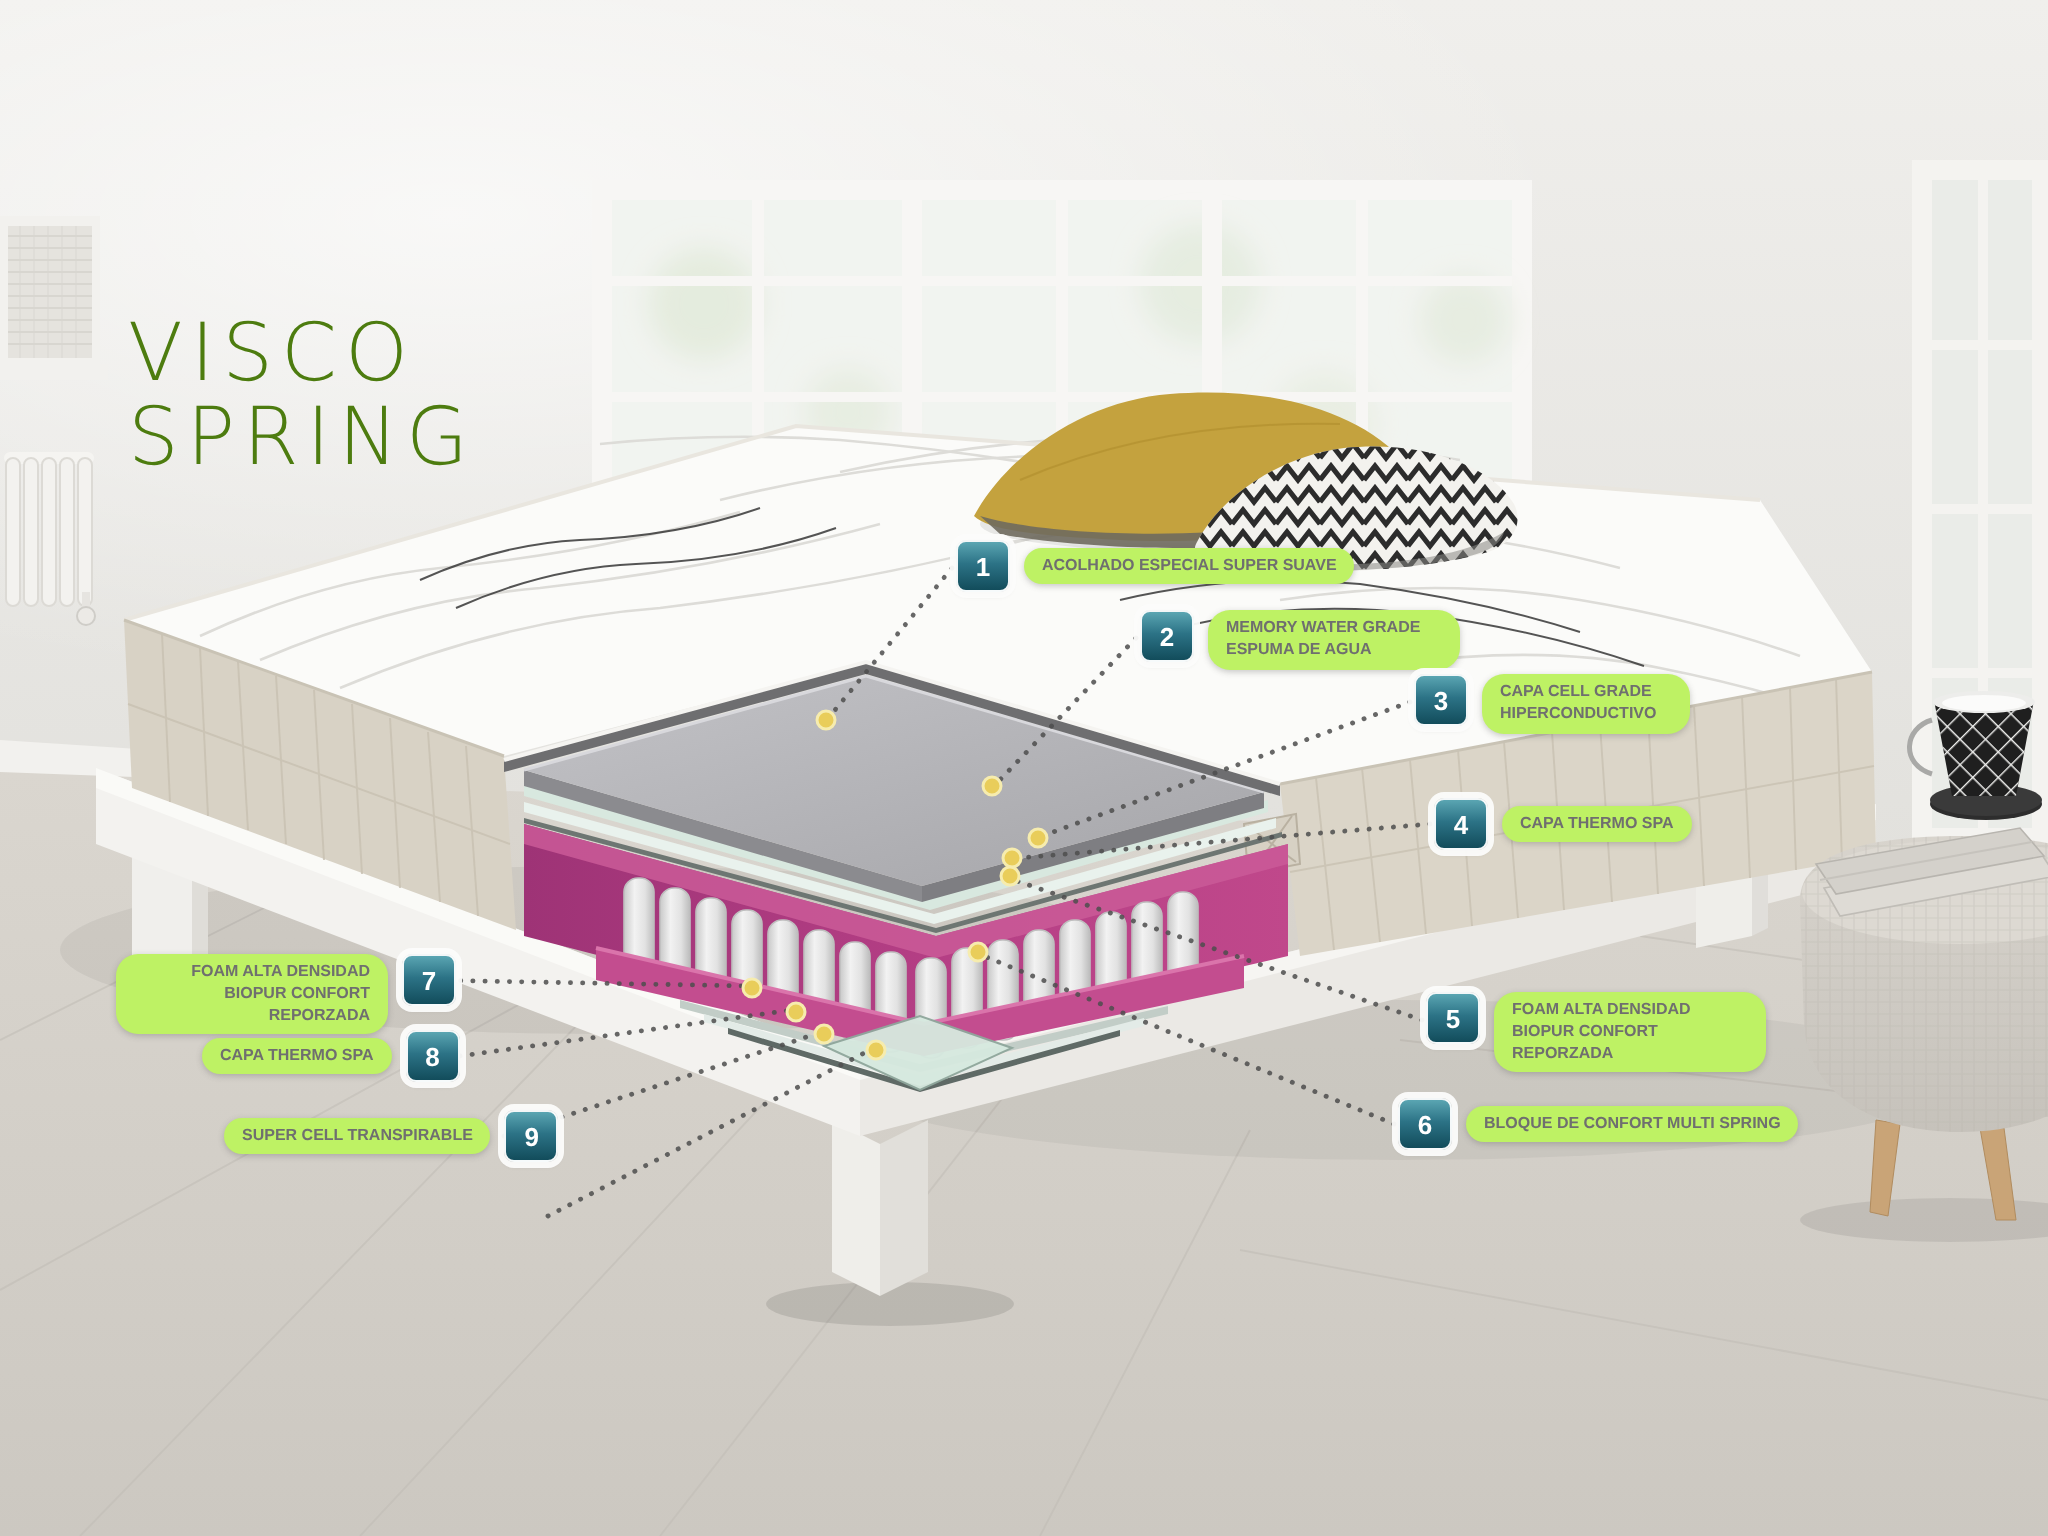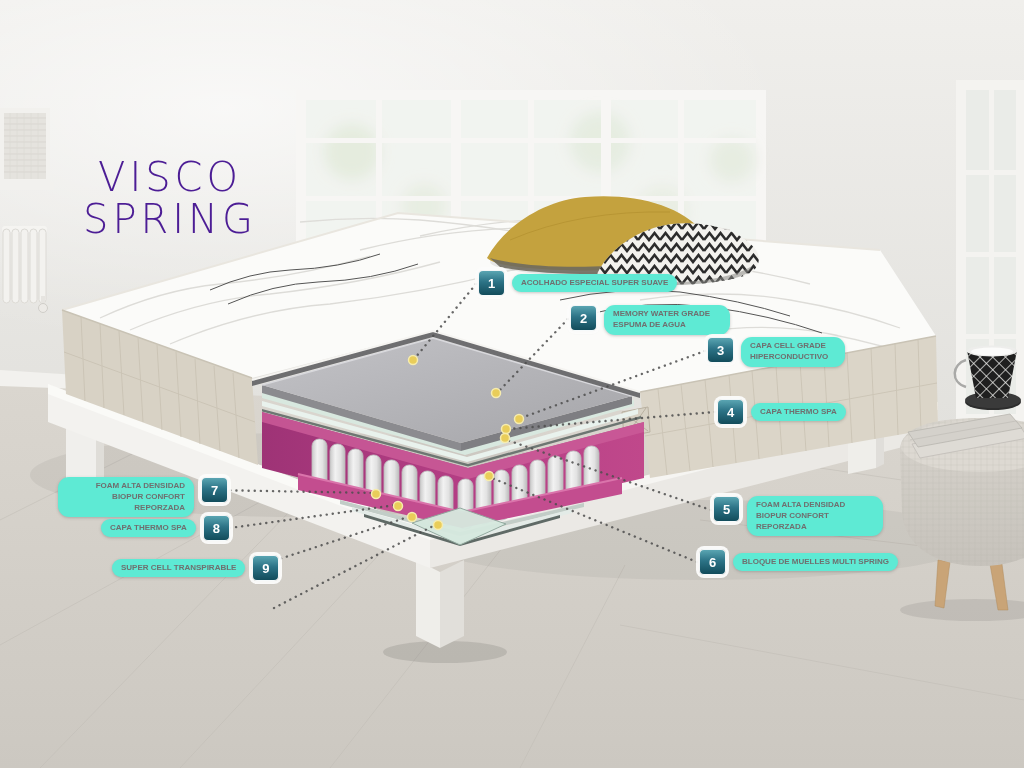--- a/index.html
+++ b/index.html
@@ -2,35 +2,35 @@
 <html><head>
 <meta charset="utf-8">
 <style>
   html,body{margin:0;padding:0;background:#ffffff;}
   .stage{
     position:relative;width:1024px;height:768px;overflow:hidden;
     background:#e9e8e5;font-family:"Liberation Sans",sans-serif;
   }
   .scene{position:absolute;left:0;top:0;}
   .title{
-    position:absolute;left:78px;top:156px;width:184px;text-align:center;
-    color:#4c1d95;font-size:40px;line-height:1.06;letter-spacing:4px;
+    position:absolute;left:64px;top:156px;width:184px;
+    color:#4d7c0f;font-size:40px;line-height:1.06;letter-spacing:4px;
     font-weight:200;font-family:"DejaVu Sans","Liberation Sans",sans-serif;z-index:4;
   }
   .callout{position:absolute;display:flex;align-items:flex-start;z-index:6;}
   .badge{
     width:25px;height:24px;flex:0 0 25px;border-radius:5px;
     border:1.5px solid rgba(255,255,255,.95);
     background:linear-gradient(180deg,#5aa5b2 0%,#2c7386 45%,#124c5b 100%);
     color:#fff;font-weight:bold;font-size:13px;
     display:flex;align-items:center;justify-content:center;
     box-shadow:0 0 0 3px rgba(252,252,251,.95),0 1px 3px rgba(0,0,0,.25);
   }
   .pill{
-    background:#5eead4;border-radius:11px;padding:4px 9px;margin-left:7px;
+    background:#bef264;border-radius:11px;padding:4px 9px;margin-left:7px;
     font-size:8px;font-weight:bold;color:#6f6f6f;line-height:1.35;
     box-shadow:0 1px 3px rgba(80,80,80,.3);white-space:nowrap;align-self:center;
   }
   .wrap{white-space:normal;}
   .left-side .pill{margin-left:0;margin-right:7px;text-align:right;}
 </style>
 </head>
 <body>
 
 <div class="stage">
@@ -387,21 +387,21 @@
   <div class="callout" style="left:717px;top:399px">
     <div class="badge">4</div>
     <div class="pill">CAPA THERMO SPA</div>
   </div>
   <div class="callout" style="left:713px;top:496px">
     <div class="badge">5</div>
     <div class="pill wrap" style="width:118px">FOAM ALTA DENSIDAD BIOPUR CONFORT REPORZADA</div>
   </div>
   <div class="callout" style="left:699px;top:549px">
     <div class="badge">6</div>
-    <div class="pill">BLOQUE DE MUELLES MULTI SPRING</div>
+    <div class="pill">BLOQUE DE CONFORT MULTI SPRING</div>
   </div>
 
   <div class="callout left-side" style="left:58px;top:477px">
     <div class="pill wrap" style="width:118px">FOAM ALTA DENSIDAD BIOPUR CONFORT REPORZADA</div>
     <div class="badge">7</div>
   </div>
   <div class="callout left-side" style="left:101px;top:515px">
     <div class="pill">CAPA THERMO SPA</div>
     <div class="badge">8</div>
   </div>

